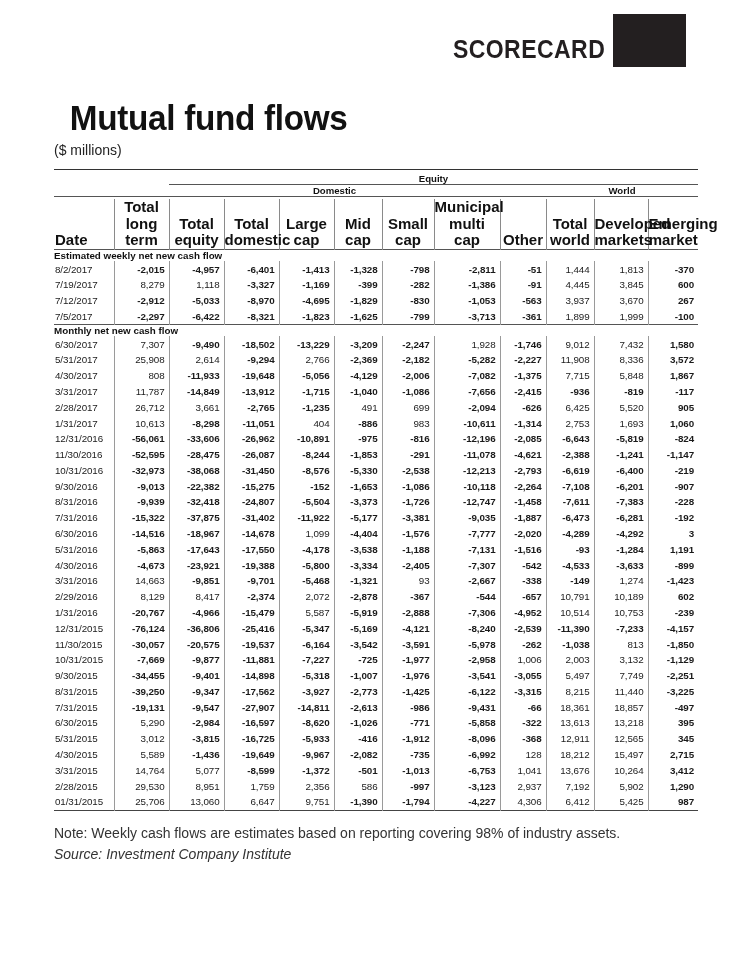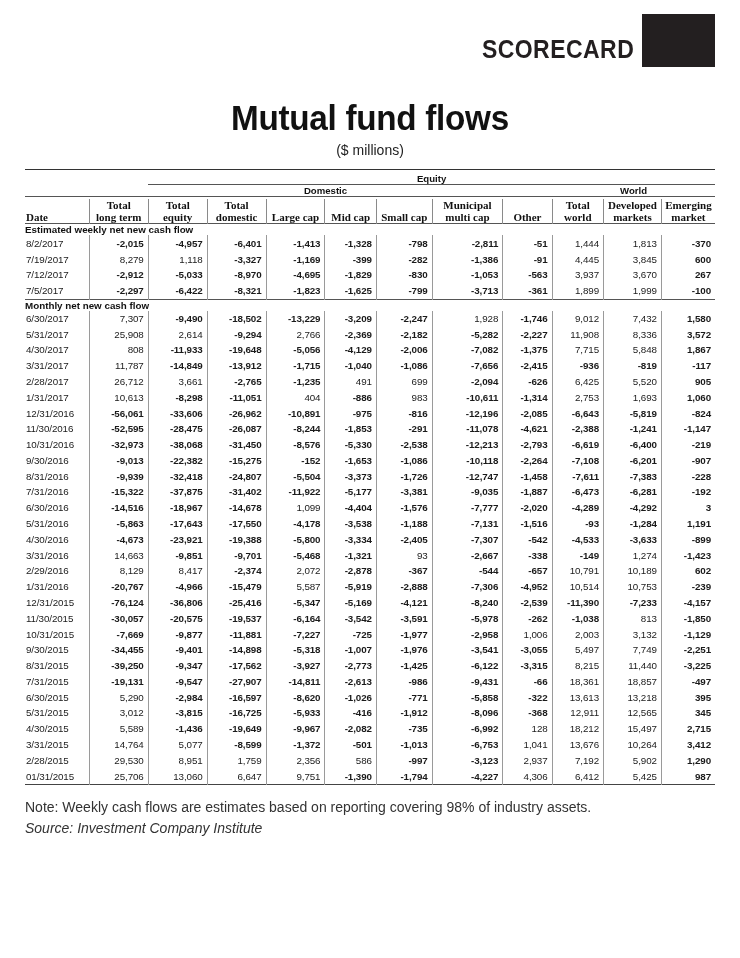--- a/index.html
+++ b/index.html
@@ -14,21 +14,21 @@
     font-family: "Liberation Sans", sans-serif;
     color: #1a1a1a;
     -webkit-font-smoothing: antialiased;
     overflow: hidden;
   }
   .page {
     position: relative;
     width: 740px;
     height: 712px;
     box-sizing: border-box;
-    padding: 0 25px;
+    padding: 0 54px;
   }
 
   
   .masthead {
     position: relative;
     height: 78px;
   }
   .masthead-inner {
     position: absolute;
     right: 0;
@@ -52,21 +52,21 @@
   }
   .scorecard-mark {
     width: 73px;
     height: 53px;
     background: #231f20;
     display: block;
   }
 
   
   .title-block {
-    text-align: center;
+    text-align: left;
     margin-top: 22px;
   }
   .main-title {
     font-family: "Liberation Sans Narrow", "Liberation Sans", sans-serif;
     font-size: 35px;
     font-weight: bold;
     color: #111;
     letter-spacing: -0.3px;
     line-height: 1.05;
     margin: 0;
@@ -100,23 +100,23 @@
     font-weight: bold;
     font-size: 9.6px;
     color: #111;
     padding-bottom: 1px;
     font-family: "Liberation Sans Narrow", "Liberation Sans", sans-serif;
   }
   .rule-top td { border-top: 1.4px solid #333; height: 3px; }
   .grp-underline { border-bottom: 1px solid #555; }
 
   .colhead th {
-    font-family: Liberation Serif, serif;
+    font-family: Liberation Sans, sans-serif;
     font-weight: bold;
-    font-size: 11px;
+    font-size: 15px;
     color: #111;
     text-align: center;
     line-height: 1.12;
     padding: 3px 3px 3px 3px;
     border-left: 0.8px solid #8a8a8a;
     vertical-align: bottom;
   }
   .colhead th.date-col {
     text-align: left;
     border-left: none;

